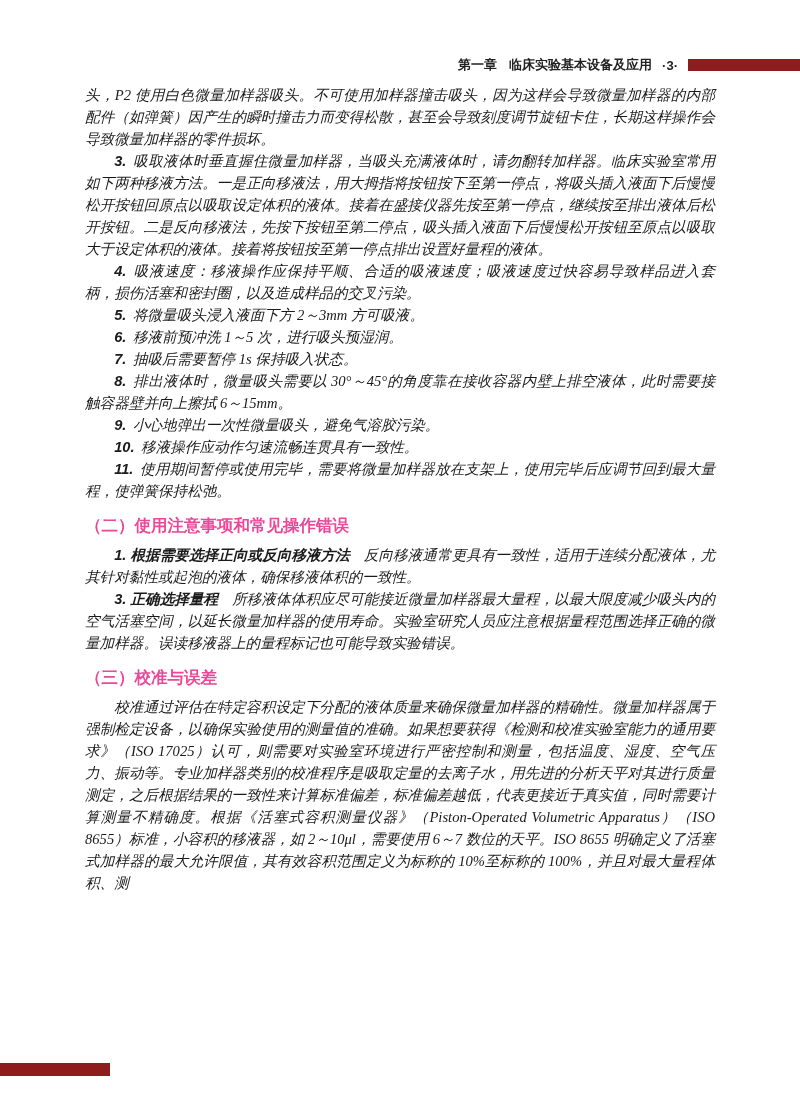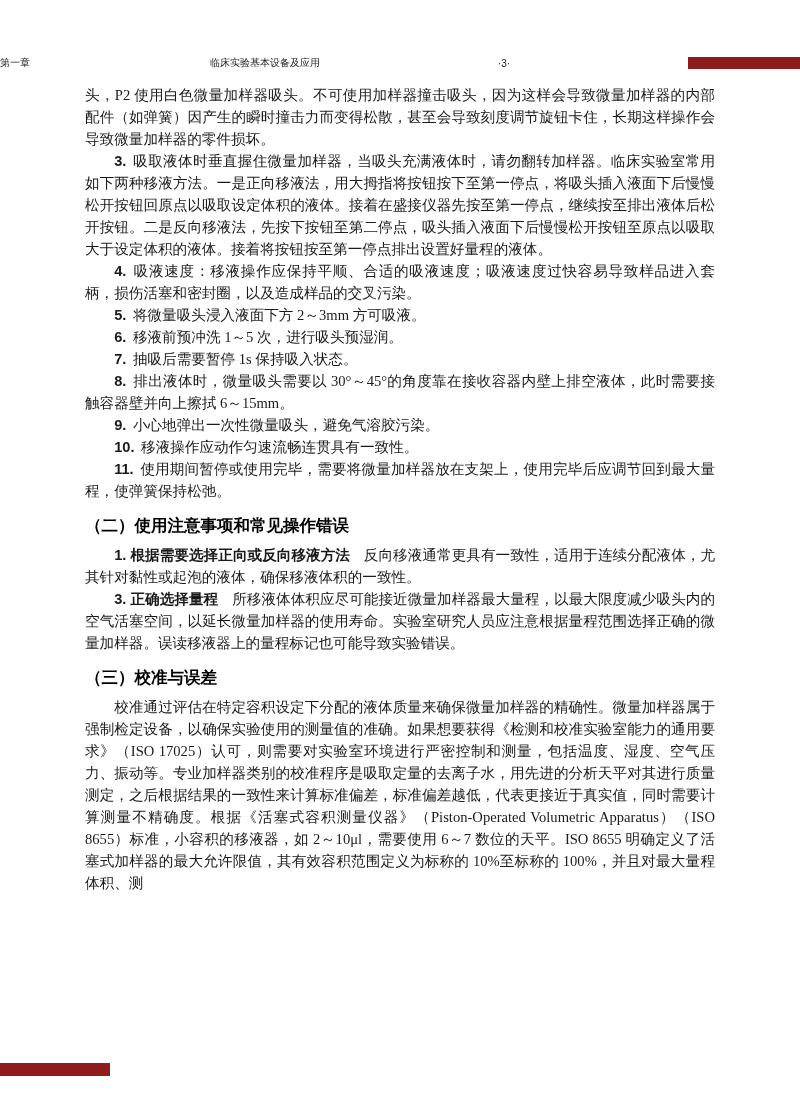--- a/index.html
+++ b/index.html
@@ -2,39 +2,39 @@
 <html style="--accent: #8e1c1c;"><head>
 <meta charset="utf-8">
 <style>
   html,body{margin:0;padding:0;background:#ffffff;}
   .page{
     position:relative;width:800px;height:1103px;background:#ffffff;overflow:hidden;
     font-family:"Liberation Serif","DejaVu Serif",serif;color:#1a1a1a;
   }
   .header{
     position:absolute;top:56px;left:0;right:0;
-    display:flex;justify-content:space-between;align-items:center;
+    display:flex;justify-content:flex-end;align-items:center;
     font-family:"Liberation Sans","DejaVu Sans",sans-serif;
-    font-weight:normal;font-size:10px;color:#222;
+    font-weight:bold;font-size:13px;color:#222;
   }
   .h-chapter{margin-right:12px;}
   .h-page{margin-left:10px;}
   .h-bar{width:112px;height:12px;background:var(--accent,#8e1c1c);margin-left:10px;}
   .content{position:absolute;top:84px;left:85px;width:630px;}
-  .content p{margin:0;font-size:14.6px;line-height:22px;text-align:justify;}
+  .content p{margin:0;font-size:14.6px;line-height:22px;text-align:justify;font-style:italic;}
   .indent{text-indent:2em;}
   .lead{
     font-weight:bold;
     font-family:"Liberation Sans","DejaVu Sans",sans-serif;
     margin-right:0.45em;
   }
   .lead-wide{margin-right:0.95em;}
   h2.sec{
     font-family:"Liberation Sans","DejaVu Sans",sans-serif;
-    font-size:16.5px;font-weight:bold;color:#000000;
+    font-size:16.5px;font-weight:bold;color:#ec4899;
     margin:11px 0 7px;line-height:24px;
   }
   .footer-bar{
     position:absolute;left:0;top:1063px;width:110px;height:13px;
     background:var(--accent,#8e1c1c);
   }
 </style>
 </head>
 <body>
 

